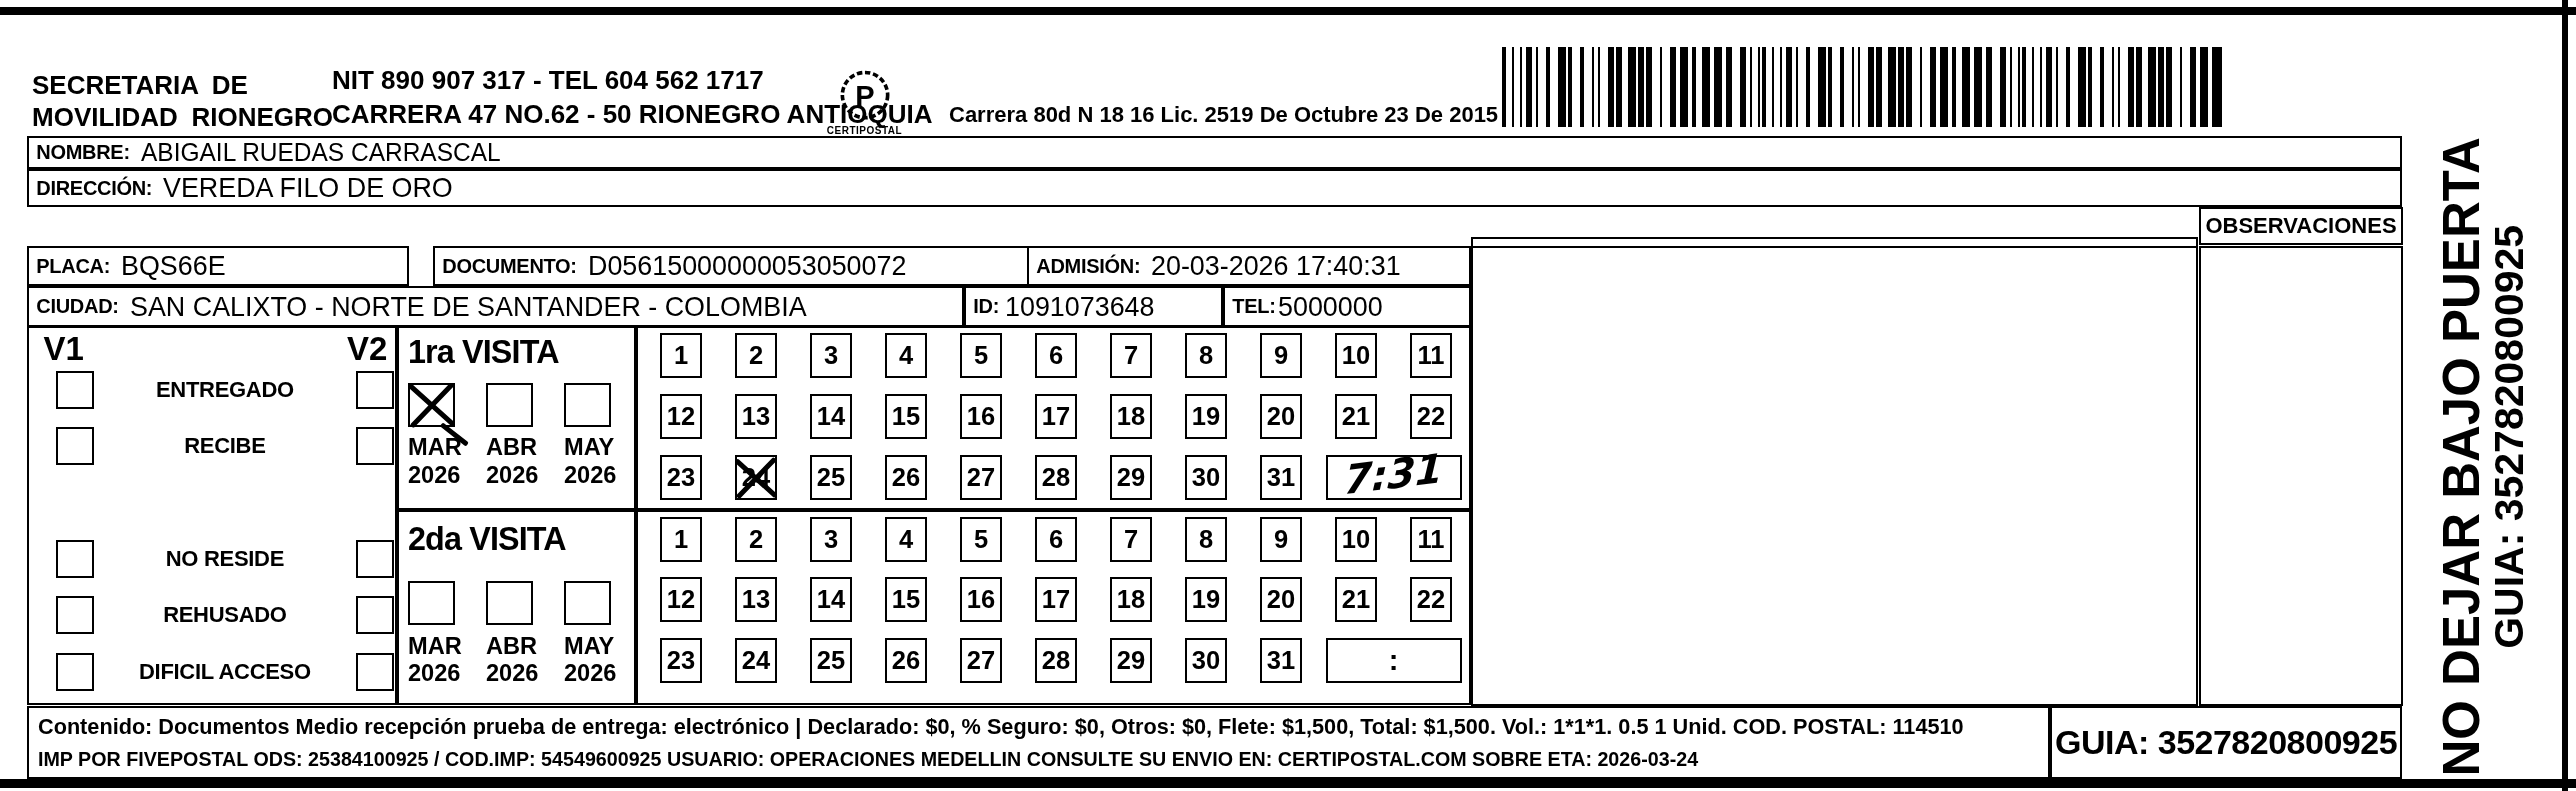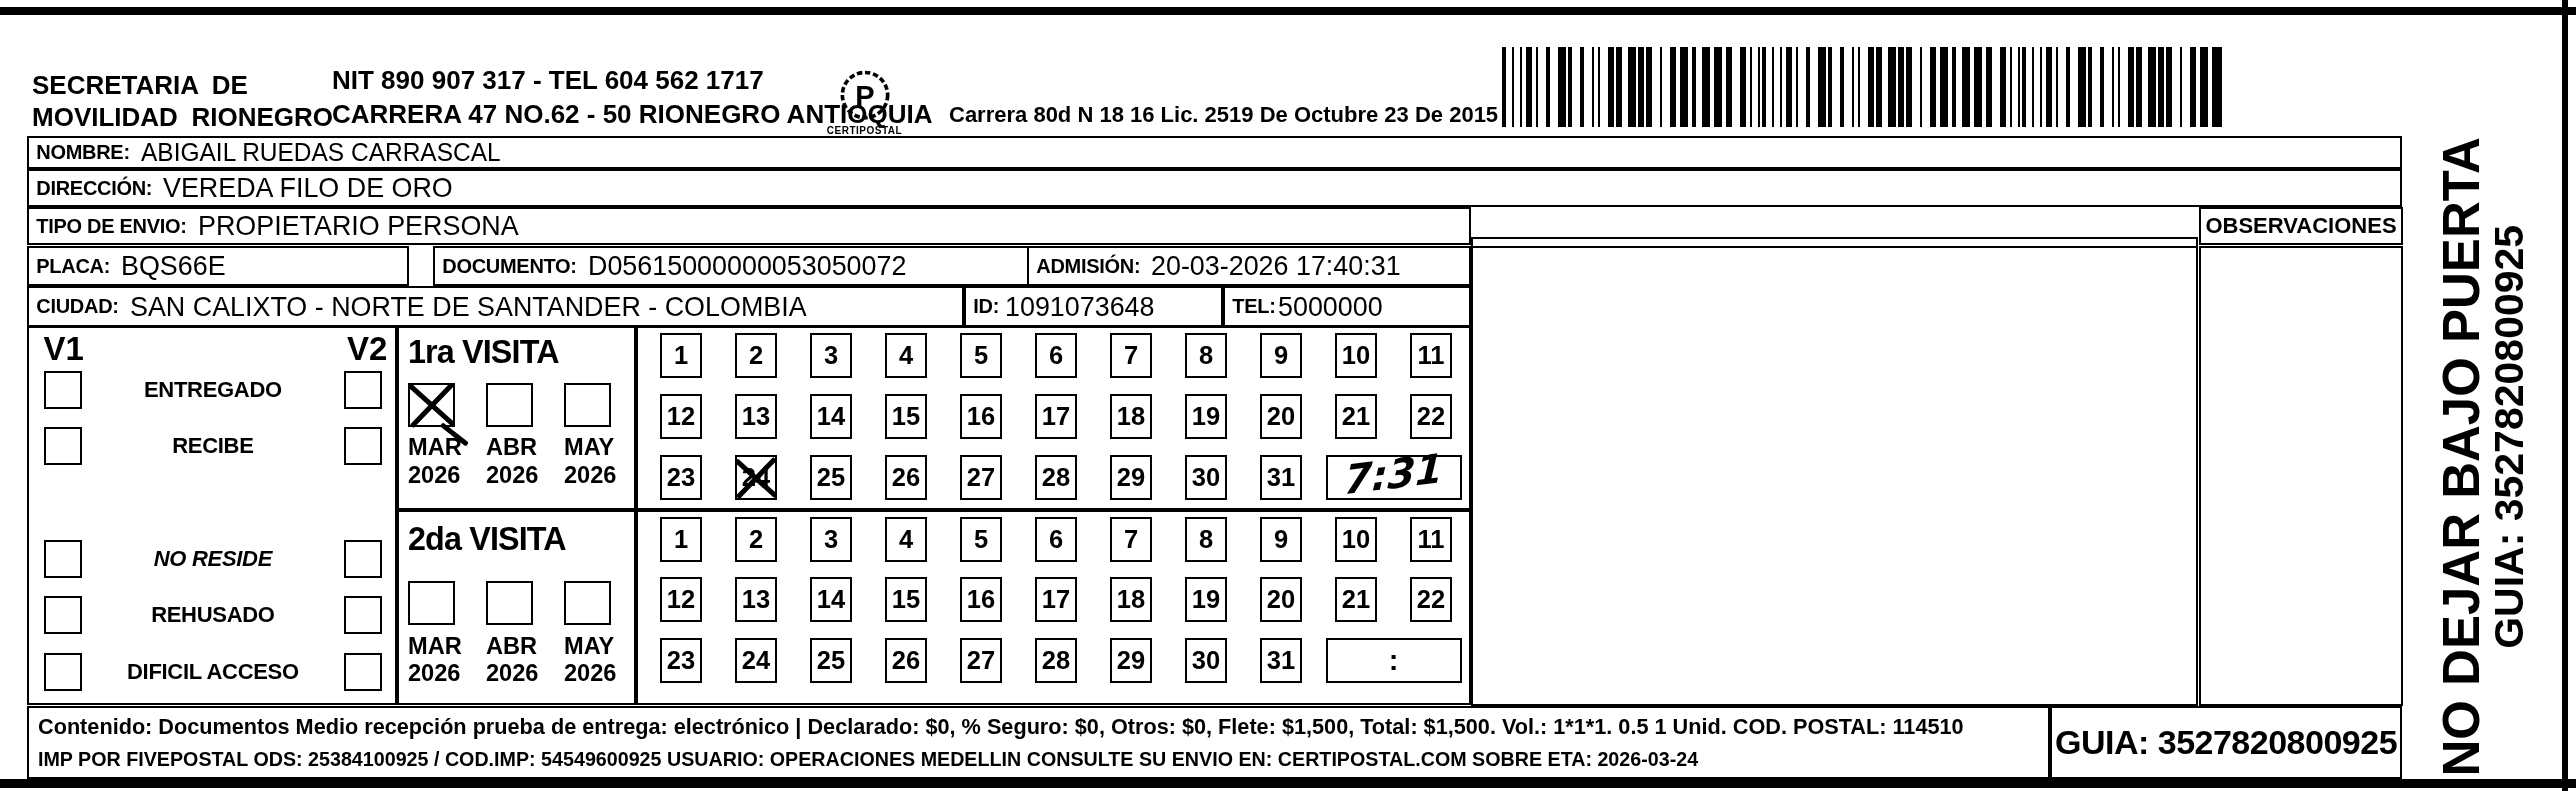--- a/index.html
+++ b/index.html
@@ -27,21 +27,21 @@
   .frow{display:flex;align-items:center;padding-left:7.3px;gap:11px;white-space:nowrap;}
   .fl{font-size:20px;font-weight:bold;letter-spacing:-0.3px;flex:none;}
   .fv{font-size:28px;display:inline-block;transform:scaleX(.96);transform-origin:left center;}
   #cell-nombre .fv{font-size:25.5px;}
   #cell-tel{gap:2.7px;}
   #cell-id{gap:5.5px;}
   .hdrcell{display:flex;align-items:center;justify-content:center;font-size:22px;font-weight:bold;}
   
   .vlab{position:absolute;top:1.8px;font-size:33px;font-weight:bold;}
   #v1-label{left:14.5px;} #v2-label{left:318px;}
-  .status-row{position:absolute;left:0;width:100%;height:40px;display:flex;align-items:center;}
+  .status-row{position:absolute;left:12px;width:100%;height:40px;display:flex;align-items:center;}
   .status-row .cb{margin-left:14.5px;}
   .status-row .cb2{margin-left:0;margin-right:12.7px;}
   .status-label{flex:1;text-align:center;font-size:22px;font-weight:bold;letter-spacing:-0.3px;}
   .cb{width:38px;height:38px;border:2.7px solid #000;box-sizing:border-box;position:relative;
       background:#fff;flex:none;}
   
   .visit-title{position:absolute;left:9px;top:3.6px;font-size:34px;font-weight:bold;
                letter-spacing:-0.9px;transform:scaleX(.95);transform-origin:left;}
   .month-row{position:absolute;left:9px;display:flex;gap:31px;}
   .m-boxes{top:55px;} .m-labels{top:106px;} .m-years{top:134px;}
@@ -257,24 +257,20 @@
     </div>
 
   <div class="cell frow" id="cell-nombre" style="left:27px;top:136px;width:2375px;height:33px;">
     <span class="fl">NOMBRE:</span>
     <span class="fv">ABIGAIL RUEDAS CARRASCAL</span>
   </div>
   <div class="cell frow" id="cell-direccion" style="left:27px;top:169px;width:2375px;height:38px;">
     <span class="fl">DIRECCIÓN:</span>
     <span class="fv">VEREDA FILO DE ORO</span>
   </div>
-  <div class="cell frow" id="cell-tipo" style="left:27px;top:207px;width:1444px;height:38px;">
-    <span class="fl">TIPO DE ENVIO:</span>
-    <span class="fv">PROPIETARIO PERSONA</span>
-  </div>
   <div class="cell hdrcell" style="left:1471px;top:207px;width:727px;height:38px;margin-top:30px;">FIRMA QUIEN RECIBE</div>
   <div class="cell hdrcell" style="left:2199px;top:207px;width:204px;height:38px;">OBSERVACIONES</div>
 
   <div class="cell frow" id="cell-placa" style="left:27px;top:246px;width:382px;height:40px;">
     <span class="fl">PLACA:</span>
     <span class="fv">BQS66E</span>
   </div>
   <div class="cell frow" id="cell-documento" style="left:433px;top:246px;width:618px;height:40px;">
     <span class="fl">DOCUMENTO:</span>
     <span class="fv">D05615000000053050072</span>
@@ -307,21 +303,21 @@
         <div class="status-row" style="top: 42px;">
           <span class="cb"></span>
           <span class="status-label">ENTREGADO</span>
           <span class="cb cb2"></span>
         </div>
         <div class="status-row" style="top: 98px;">
           <span class="cb"></span>
           <span class="status-label">RECIBE</span>
           <span class="cb cb2"></span>
         </div>
-        <div class="status-row" style="top: 211px; font-style: italic;">
+        <div class="status-row" style="top: 211px;">
           <span class="cb"></span>
           <span class="status-label">NO RESIDE</span>
           <span class="cb cb2"></span>
         </div>
         <div class="status-row" style="top: 267px;">
           <span class="cb"></span>
           <span class="status-label">REHUSADO</span>
           <span class="cb cb2"></span>
         </div>
         <div class="status-row" style="top: 324px;">

